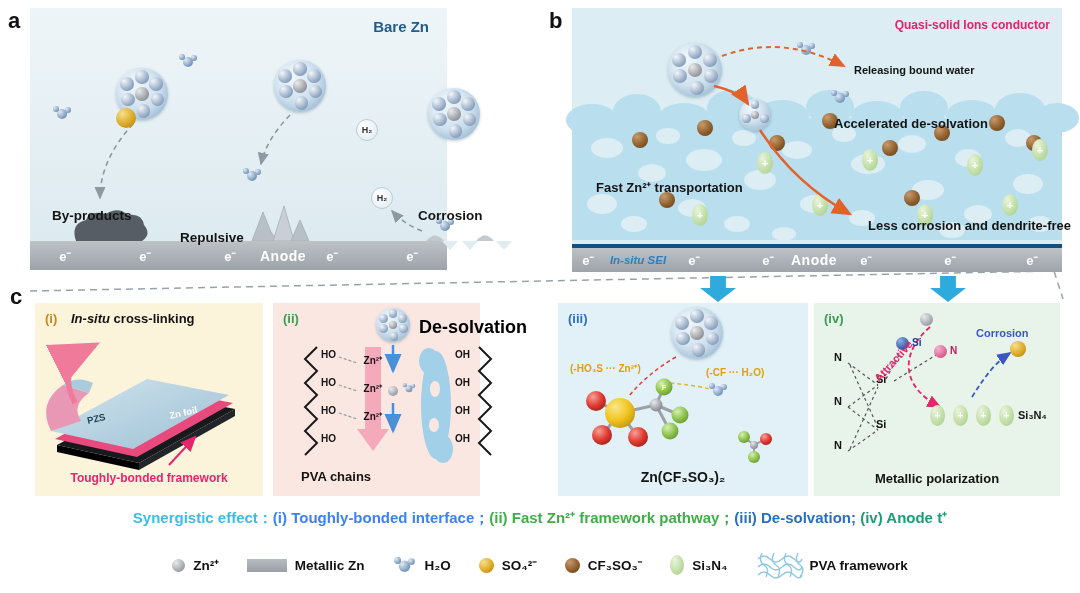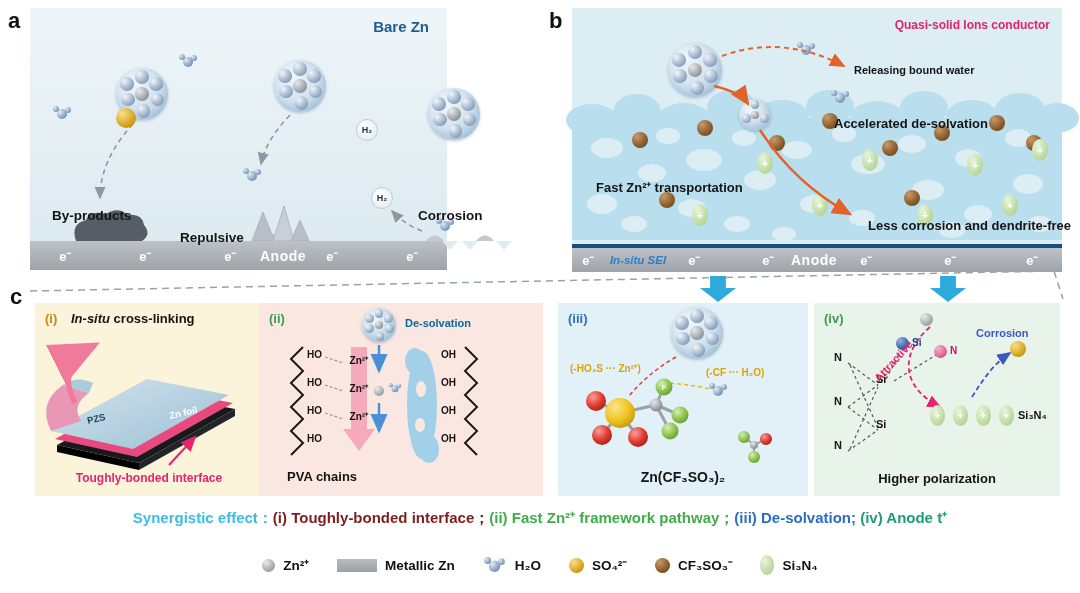--- a/index.html
+++ b/index.html
@@ -317,24 +317,24 @@
       <polygon points="22,142 104,160 200,106 118,90" fill="#17191c"></polygon>
       <polygon points="20,136 102,154 198,100 116,84" fill="#e84a7e"></polygon>
       <polygon points="16,128 98,146 194,92 112,76" fill="url(#gSlab)"></polygon>
       <path d="M16,128 Q2,100 28,82 L54,90 Q36,102 46,118 Z" fill="#e898b4"></path>
       <path d="M28,82 Q42,72 58,80 L54,90 28,82 Z" fill="#aacbdd"></path>
       <path d="M40,100 Q20,62 60,42" stroke="#f07a9a" stroke-width="5.5" fill="none" marker-end="url(#mPink)"></path>
       <path d="M134,162 L160,134" stroke="#e8246e" stroke-width="2" fill="none" marker-end="url(#mMag)"></path>
     </svg>
     <div class="lbl" style="left:52px;top:110px;font-size:9.5px;color:#24435c;transform:rotate(-13deg);z-index:3">PZS</div>
     <div class="lbl" style="left:134px;top:104px;font-size:9.5px;color:#fff;transform:rotate(-13deg);z-index:3">Zn foil</div>
-    <div class="lbl" style="left:50%;transform:translateX(-50%);top:168px;font-size:12px;color:#e8246e">Toughly-bonded interface</div>
-  </div>
-
-  <div class="sub" style="left:259px;width:284px;background:#fbe7e1">
+    <div class="lbl" style="left:50%;transform:translateX(-50%);top:168px;font-size:12px;color:#e8246e">Toughly-bonded framework</div>
+  </div>
+
+  <div class="sub" style="left:273px;width:207px;background:#fbe7e1">
     <div class="subnum" style="color:#3f9a52">(ii)</div>
     <svg class="abs" width="246" height="193" style="left:0;top:0;z-index:2">
       <defs>
         <marker id="mBlu2" markerWidth="9" markerHeight="8" refX="7" refY="3.5" orient="auto">
             <path d="M0,0 L8,3.5 L0,7 Z" fill="#4a90d9"></path>
           </marker>
       </defs>
       <polyline class="chain" points="44,44 32,56 44,68 32,80 44,92 32,104 44,116 32,128 44,140 32,152"></polyline>
       <polyline class="chain" points="206,44 218,56 206,68 218,80 206,92 218,104 206,116 218,128 206,140 218,152"></polyline>
       <g stroke="#999" stroke-dasharray="3,2" stroke-width="1.2">
@@ -355,21 +355,21 @@
     </svg>
     <div class="cluster" style="left:103px;top:5px;width:34px;height:34px">
         <i class="m1"></i>
         <i class="m2"></i>
         <i class="m3"></i>
         <i class="m4"></i>
         <i class="m5"></i>
         <i class="m6"></i>
         <i class="core"></i>
       </div>
-    <div class="lbl" style="left:146px;top:14px;font-size:11px;color:#0369a1">De-solvation</div>
+    <div class="lbl" style="left:146px;top:14px;font-size:18px;color:#000000">De-solvation</div>
     <div class="lbl" style="left:48px;top:46px;font-size:10px">HO</div>
     <div class="lbl" style="left:48px;top:74px;font-size:10px">HO</div>
     <div class="lbl" style="left:48px;top:102px;font-size:10px">HO</div>
     <div class="lbl" style="left:48px;top:130px;font-size:10px">HO</div>
     <div class="lbl" style="left:84px;top:50px;font-size:10px;width:32px;text-align:center;z-index:3">Zn²⁺</div>
     <div class="lbl" style="left:84px;top:78px;font-size:10px;width:32px;text-align:center;z-index:3">Zn²⁺</div>
     <div class="lbl" style="left:84px;top:106px;font-size:10px;width:32px;text-align:center;z-index:3">Zn²⁺</div>
     <div class="lbl" style="left:182px;top:46px;font-size:10px">OH</div>
     <div class="lbl" style="left:182px;top:74px;font-size:10px">OH</div>
     <div class="lbl" style="left:182px;top:102px;font-size:10px">OH</div>
@@ -492,25 +492,25 @@
     <div class="lbl" style="left:136px;top:42px;font-size:10px;color:#c2185b">N</div>
     <span class="sp gray" style="left:106px;top:10px;width:13px;height:13px"></span>
     <span class="sp gold" style="left:196px;top:38px;width:16px;height:16px"></span>
     <div class="lbl" style="left:54px;top:52px;font-size:11px;color:#e8246e;transform:rotate(-48deg)">Attractive</div>
     <div class="lbl" style="left:162px;top:24px;font-size:11px;color:#3a57c4">Corrosion</div>
     <div class="gv" style="left:116px;top:102px;width:15px;height:21px;font-size:10px">+</div>
     <div class="gv" style="left:139px;top:102px;width:15px;height:21px;font-size:10px">+</div>
     <div class="gv" style="left:162px;top:102px;width:15px;height:21px;font-size:10px">+</div>
     <div class="gv" style="left:185px;top:102px;width:15px;height:21px;font-size:10px">+</div>
     <div class="lbl" style="left:204px;top:106px;font-size:11px">Si₃N₄</div>
-    <div class="lbl" style="left:50%;transform:translateX(-50%);top:168px;font-size:13px">Higher polarization</div>
+    <div class="lbl" style="left:50%;transform:translateX(-50%);top:168px;font-size:13px">Metallic polarization</div>
   </div>
 
   <div class="syn">
-    <span style="color:#3bbde8">Synergistic effect：</span><span style="color:#7f1d1d">(i) Toughly-bonded interface；</span><span style="color:#3fae49">(ii) Fast Zn²⁺ framework pathway；</span><span style="color:#2a6fc0">(iii) De-solvation; </span><span style="color:#1a9e74">(iv) Anode t⁺</span>
+    <span style="color:#3bbde8">Synergistic effect：</span><span style="color:#3b82f6">(i) Toughly-bonded interface；</span><span style="color:#3fae49">(ii) Fast Zn²⁺ framework pathway；</span><span style="color:#2a6fc0">(iii) De-solvation; </span><span style="color:#1a9e74">(iv) Anode t⁺</span>
   </div>
 
   <div class="legend">
     <div class="litem">
       <span class="sp gray rel" style="position:relative;width:13px;height:13px"></span>
       <span class="t">Zn²⁺</span>
     </div>
     <div class="litem">
       <span style="display:inline-block;width:40px;height:13px;background:linear-gradient(#b7bcc1,#9aa0a6)"></span>
       <span class="t">Metallic Zn</span>
@@ -530,15 +530,29 @@
       <span class="t">SO₄²⁻</span>
     </div>
     <div class="litem">
       <span class="sp brown" style="position:relative;width:15px;height:15px"></span>
       <span class="t">CF₃SO₃⁻</span>
     </div>
     <div class="litem">
       <span class="gv" style="position:relative;width:14px;height:20px"></span>
       <span class="t">Si₃N₄</span>
     </div>
+    <div class="litem">
+      <svg width="46" height="28">
+        <g stroke="#86c2de" stroke-width="1.4" fill="none" opacity="0.9">
+          <path d="M2,8 Q8,2 14,8 T26,8 T38,8 T46,8"></path>
+          <path d="M2,16 Q8,10 14,16 T26,16 T38,16 T46,16"></path>
+          <path d="M2,24 Q8,18 14,24 T26,24 T38,24 T46,24"></path>
+          <path d="M6,2 Q2,10 8,14 T10,26"></path>
+          <path d="M18,2 Q14,10 20,14 T22,26"></path>
+          <path d="M30,2 Q26,10 32,14 T34,26"></path>
+          <path d="M42,2 Q38,10 44,14 T44,26"></path>
+        </g>
+      </svg>
+      <span class="t">PVA framework</span>
+    </div>
   </div>
 
 </div>
 
 </body></html>

